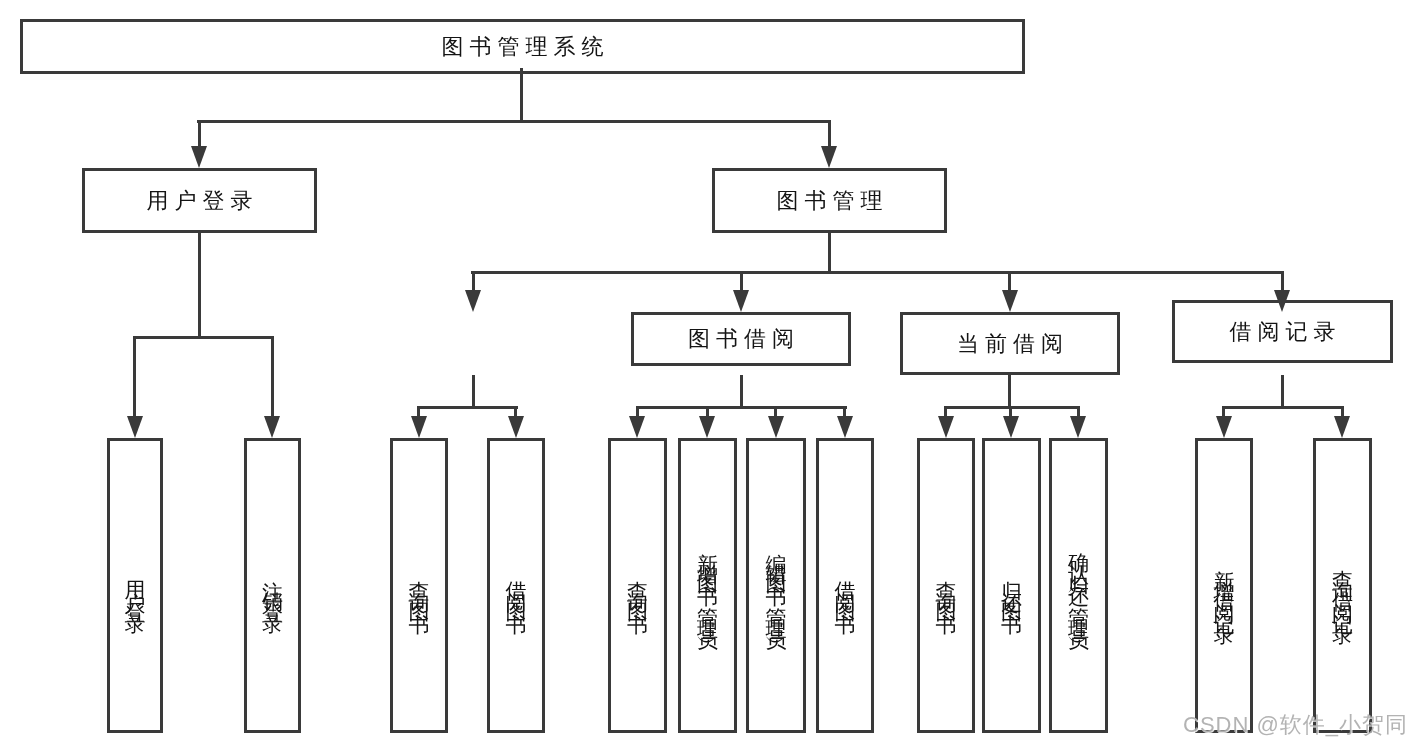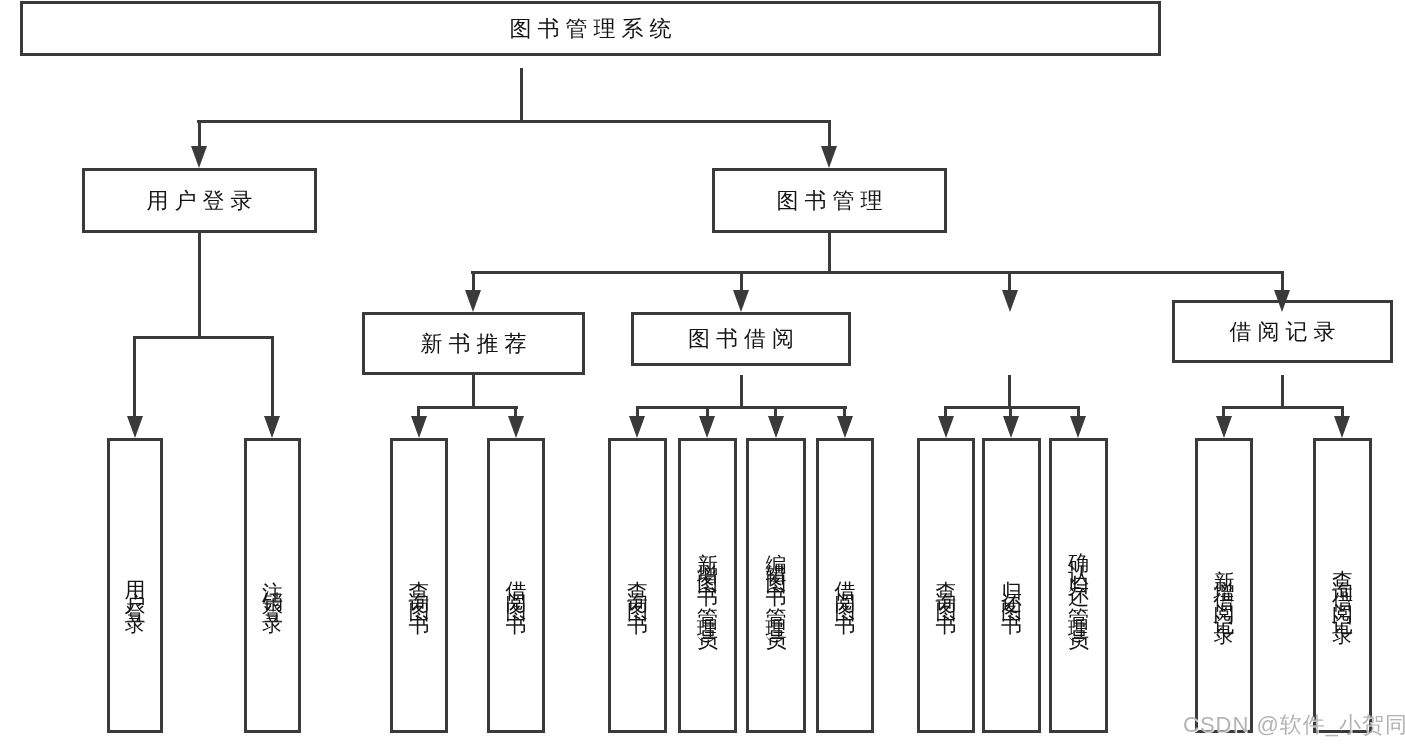--- a/index.html
+++ b/index.html
@@ -29,36 +29,36 @@
   .wm {
     position:absolute; font-size:22px; letter-spacing:1px; white-space:nowrap;
     color:rgba(172,172,172,0.92); text-shadow:1px 1px 0 rgba(255,255,255,0.85);
   }
 </style>
 </head>
 <body>
 
 <div class="stage">
 
-  <div class="box" style="left:20px;top:1px;width:1141px;height:55px">
+  <div class="box" style="left:20px;top:19px;width:1005px;height:55px">
     <span class="hlabel">图书管理系统</span>
   </div>
 
   <div class="box" style="left:82px;top:168px;width:235px;height:65px">
     <span class="hlabel">用户登录</span>
   </div>
   <div class="box" style="left:712px;top:168px;width:235px;height:65px">
     <span class="hlabel">图书管理</span>
   </div>
 
-  <div class="box" style="left:362px;top:312px;width:223px;height:63px">
-    <span class="hlabel">新书推荐</span>
-  </div>
   <div class="box" style="left:631px;top:312px;width:220px;height:54px">
     <span class="hlabel">图书借阅</span>
+  </div>
+  <div class="box" style="left:900px;top:312px;width:220px;height:63px">
+    <span class="hlabel">当前借阅</span>
   </div>
   <div class="box" style="left:1172px;top:300px;width:221px;height:63px">
     <span class="hlabel">借阅记录</span>
   </div>
 
   <div class="box vbox" style="left:107px;top:438px;width:56px;height:295px">
     <span class="vlabel">用户登录</span>
   </div>
   <div class="box vbox" style="left:244px;top:438px;width:57px;height:295px">
     <span class="vlabel">注销登录</span>

